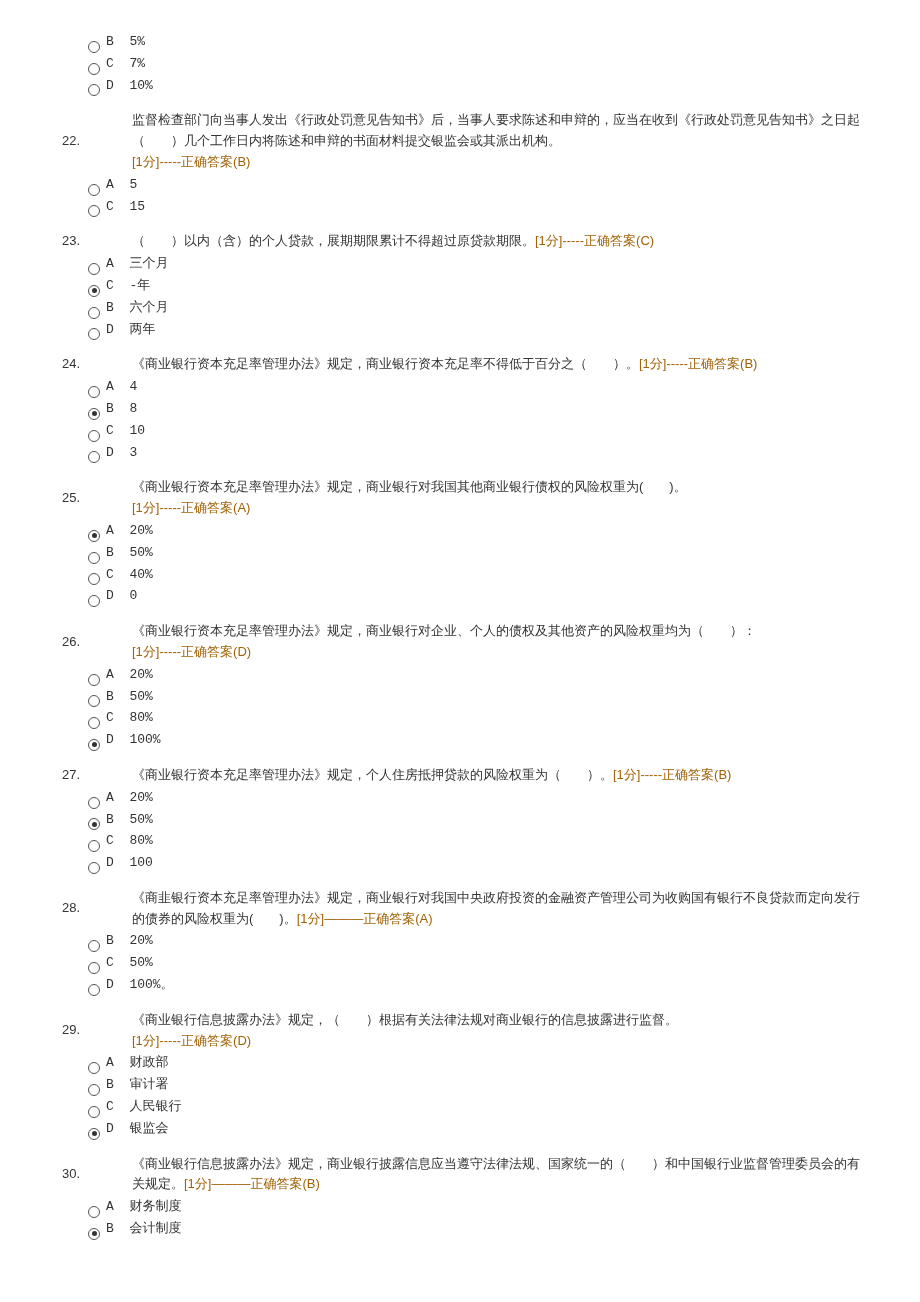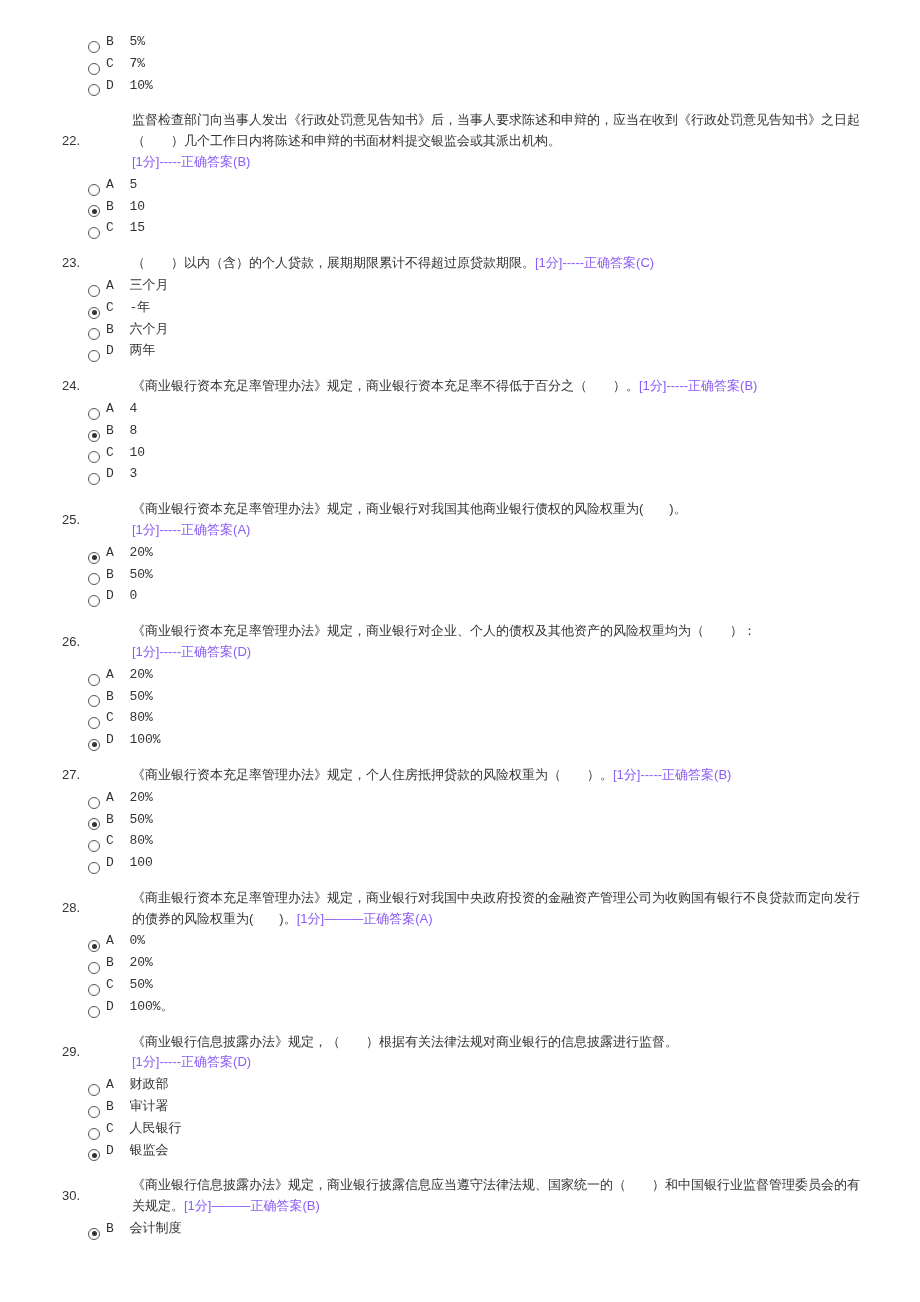--- a/index.html
+++ b/index.html
@@ -22,21 +22,21 @@
     .q-num {
       width: 30px;
       flex-shrink: 0;
       text-align: right;
       padding-right: 8px;
     }
     .q-text {
       flex: 1;
     }
     .meta {
-      color: #8b5cf6;
+      color: #a16207;
     }
     .options {
       margin-left: 38px;
       margin-top: 2px;
     }
     .option {
       display: flex;
       align-items: flex-end;
       margin: 1px 0;
     }
@@ -88,24 +88,20 @@
       <div class="q-header">
         <div class="q-num">22.</div>
         <div class="q-text"><span>监督检查部门向当事人发出《行政处罚意见告知书》后，当事人要求陈述和申辩的，应当在收到《行政处罚意见告知书》之日起（　　）几个工作日内将陈述和申辩的书面材料提交银监会或其派出机构。</span><br><span class="meta">[1分]-----正确答案(B)</span></div>
       </div>
       <div class="options">
         <div class="option">
           <span class="radio"></span>
           <span class="opt-label">A  5</span>
         </div>
         <div class="option">
-          <span class="radio selected"></span>
-          <span class="opt-label">B  10</span>
-        </div>
-        <div class="option">
           <span class="radio"></span>
           <span class="opt-label">C  15</span>
         </div>
       </div>
     </div>
     <div class="question">
       <div class="q-header">
         <div class="q-num">23.</div>
         <div class="q-text"><span>（　　）以内（含）的个人贷款，展期期限累计不得超过原贷款期限。</span><span class="meta">[1分]-----正确答案(C)</span></div>
       </div>
@@ -161,20 +157,24 @@
         <div class="option">
           <span class="radio selected"></span>
           <span class="opt-label">A  20%</span>
         </div>
         <div class="option">
           <span class="radio"></span>
           <span class="opt-label">B  50%</span>
         </div>
         <div class="option">
           <span class="radio"></span>
+          <span class="opt-label">C  40%</span>
+        </div>
+        <div class="option">
+          <span class="radio"></span>
           <span class="opt-label">D  0</span>
         </div>
       </div>
     </div>
     <div class="question">
       <div class="q-header">
         <div class="q-num">26.</div>
         <div class="q-text"><span>《商业银行资本充足率管理办法》规定，商业银行对企业、个人的债权及其他资产的风险权重均为（　　）：</span><br><span class="meta">[1分]-----正确答案(D)</span></div>
       </div>
       <div class="options">
@@ -220,24 +220,20 @@
         </div>
       </div>
     </div>
     <div class="question">
       <div class="q-header">
         <div class="q-num">28.</div>
         <div class="q-text"><span>《商韭银行资本充足率管理办法》规定，商业银行对我国中央政府投资的金融资产管理公司为收购国有银行不良贷款而定向发行的债券的风险权重为(　　)。</span><span class="meta">[1分]———正确答案(A)</span></div>
       </div>
       <div class="options">
         <div class="option">
-          <span class="radio selected"></span>
-          <span class="opt-label">A  0%</span>
-        </div>
-        <div class="option">
           <span class="radio"></span>
           <span class="opt-label">B  20%</span>
         </div>
         <div class="option">
           <span class="radio"></span>
           <span class="opt-label">C  50%</span>
         </div>
         <div class="option">
           <span class="radio"></span>
           <span class="opt-label">D  100%。</span>
@@ -267,19 +263,23 @@
           <span class="opt-label">D  银监会</span>
         </div>
       </div>
     </div>
     <div class="question">
       <div class="q-header">
         <div class="q-num">30.</div>
         <div class="q-text"><span>《商业银行信息披露办法》规定，商业银行披露信息应当遵守法律法规、国家统一的（　　）和中国银行业监督管理委员会的有关规定。</span><span class="meta">[1分]———正确答案(B)</span></div>
       </div>
       <div class="options">
+        <div class="option">
+          <span class="radio"></span>
+          <span class="opt-label">A  财务制度</span>
+        </div>
         <div class="option">
           <span class="radio selected"></span>
           <span class="opt-label">B  会计制度</span>
         </div>
       </div>
     </div>
   </div>
 
 </body></html>

